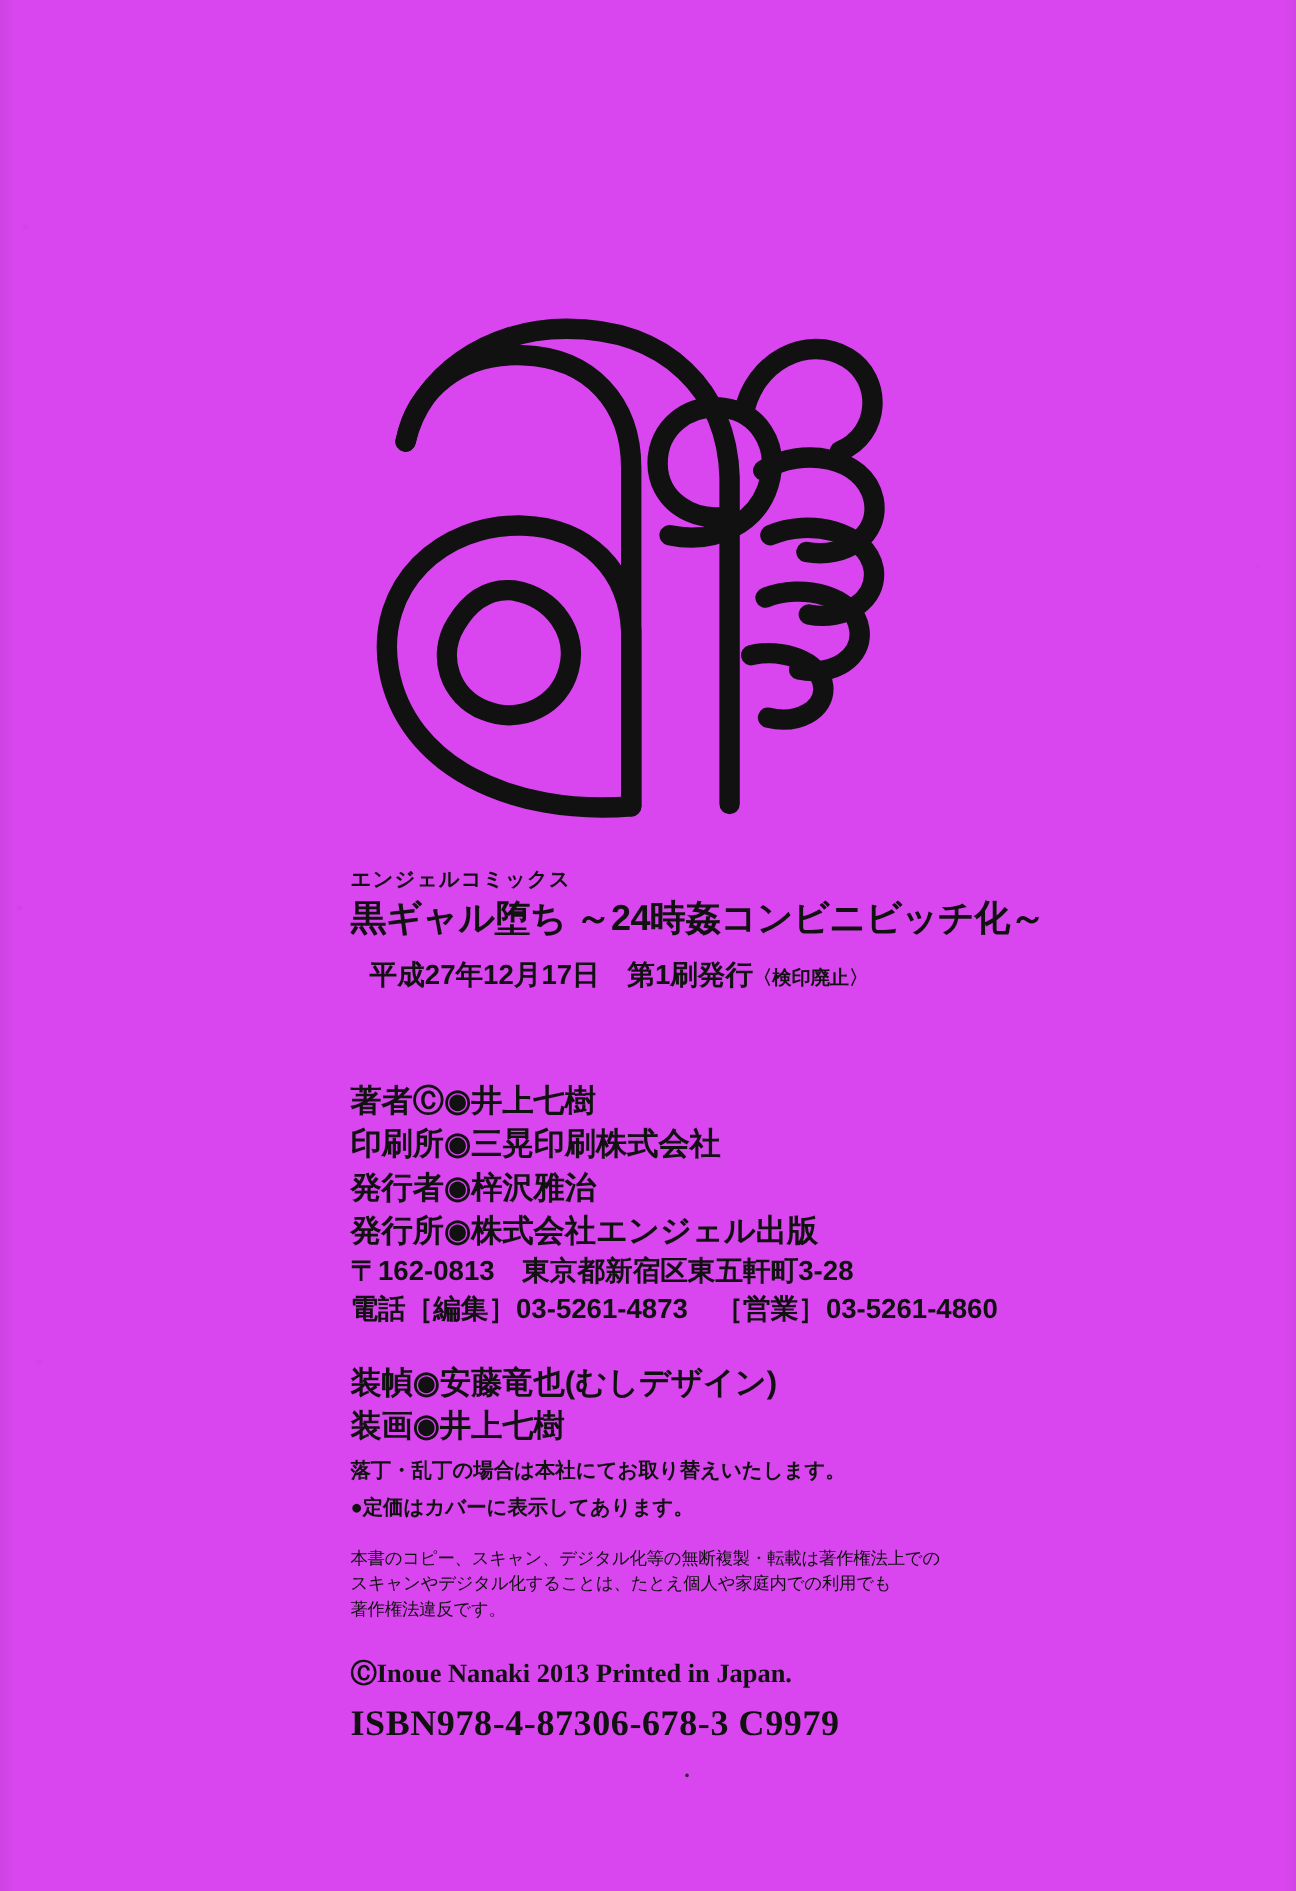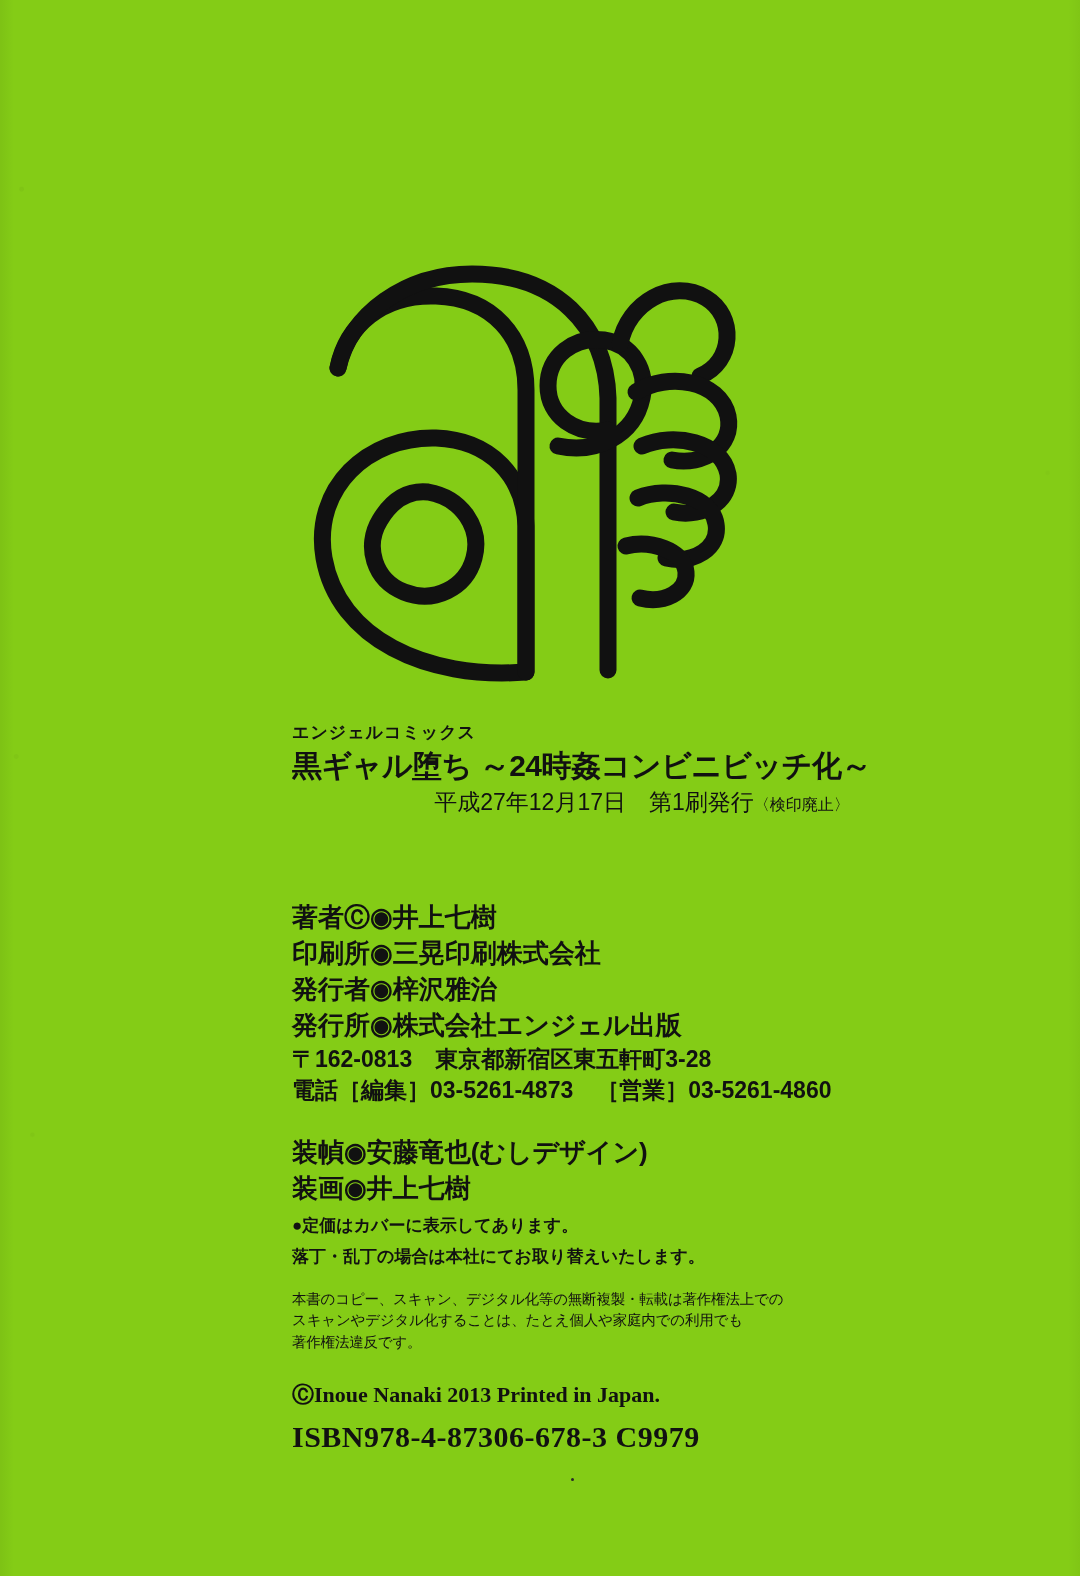--- a/index.html
+++ b/index.html
@@ -4,21 +4,21 @@
 <style>
   html, body {
     margin: 0;
     padding: 0;
     background: #ffffff;
   }
   .page {
     position: relative;
     width: 1080px;
     height: 1576px;
-    background: #84cc16;
+    background: #d946ef;
     overflow: hidden;
     font-family: "Liberation Sans", sans-serif;
     color: #111111;
   }
   
   .page::before {
     content: "";
     position: absolute;
     inset: 0;
     background:
@@ -57,25 +57,24 @@
   .book-title {
     font-size: 30px;
     font-weight: bold;
     margin: 0 0 6px 0;
     line-height: 1.15;
     white-space: nowrap;
     letter-spacing: -0.5px;
   }
   .pubdate {
     font-size: 23px;
-    font-weight: normal;
-    margin: 0;
+    font-weight: bold;
+    margin: 16px;
     line-height: 1.2;
     white-space: nowrap;
-    text-align: center;
   }
   .pubdate .small {
     font-size: 16px;
   }
 
   .credits {
     position: absolute;
     left: 292px;
     top: 900px;
     width: 700px;
@@ -199,22 +198,22 @@
     <div class="credit-row">発行者◉梓沢雅治</div>
     <div class="credit-row">発行所◉株式会社エンジェル出版</div>
     <div class="credit-row addr">〒162-0813　東京都新宿区東五軒町3-28</div>
     <div class="credit-row addr">電話［編集］03-5261-4873　［営業］03-5261-4860</div>
 
     <div class="credit-block2">
       <div class="credit-row">装幀◉安藤竜也(むしデザイン)</div>
       <div class="credit-row">装画◉井上七樹</div>
     </div>
 
+    <div class="note-small">落丁・乱丁の場合は本社にてお取り替えいたします。</div>
     <div class="note-small">●定価はカバーに表示してあります。</div>
-    <div class="note-small">落丁・乱丁の場合は本社にてお取り替えいたします。</div>
 
     <div class="legal">
       <div>本書のコピー、スキャン、デジタル化等の無断複製・転載は著作権法上での</div>
       <div>スキャンやデジタル化することは、たとえ個人や家庭内での利用でも</div>
       <div>著作権法違反です。</div>
     </div>
 
     <div class="copyright-line">ⒸInoue Nanaki 2013 Printed in Japan.</div>
     <div class="isbn-line">ISBN978-4-87306-678-3 C9979</div>
   </div>

